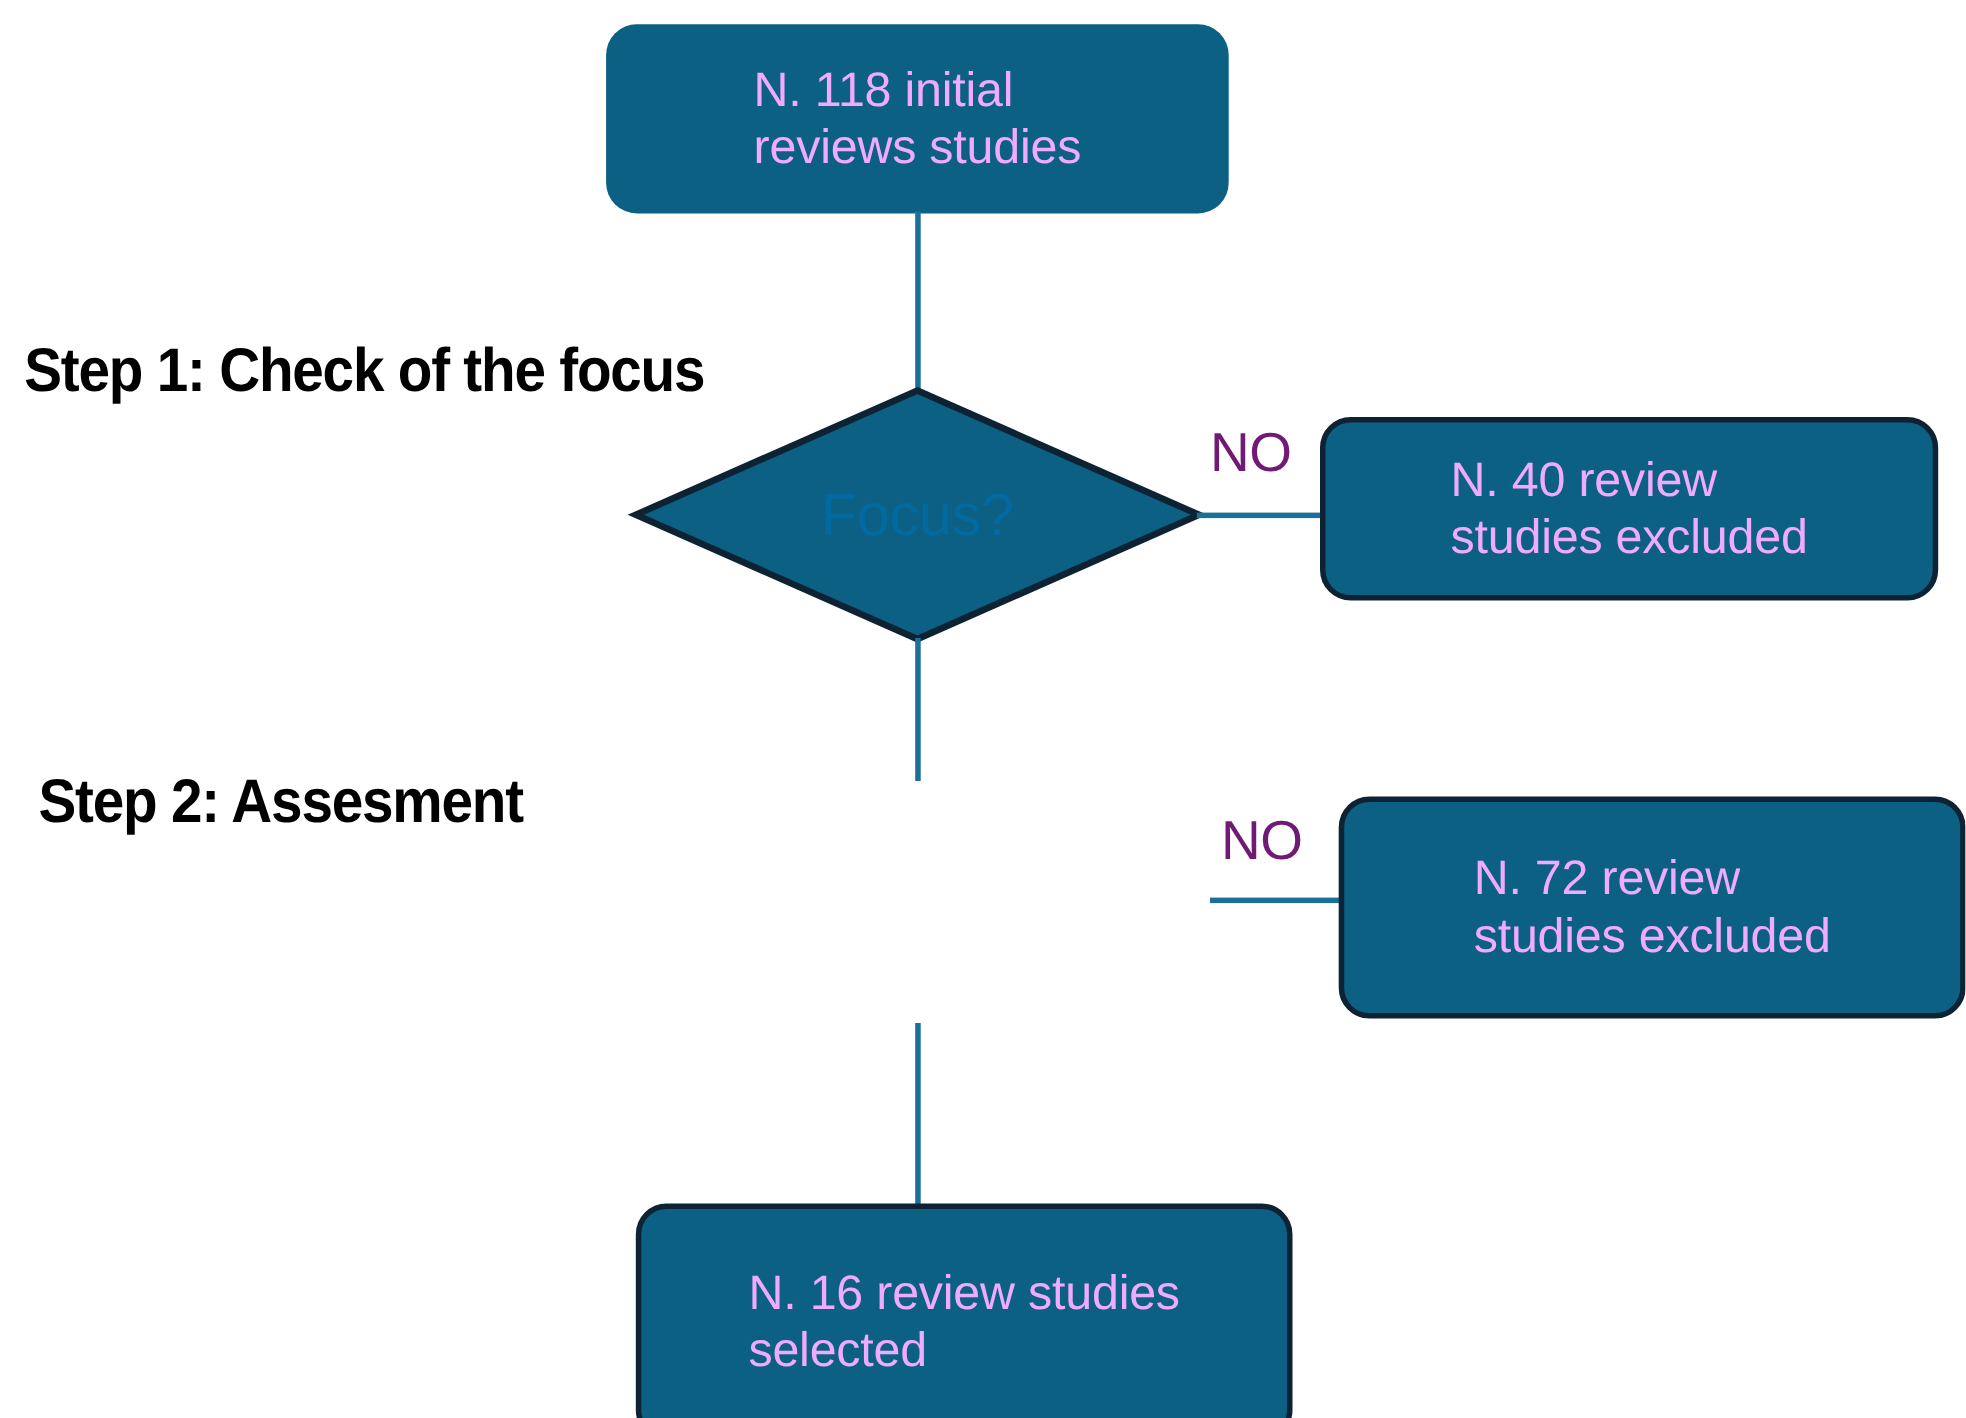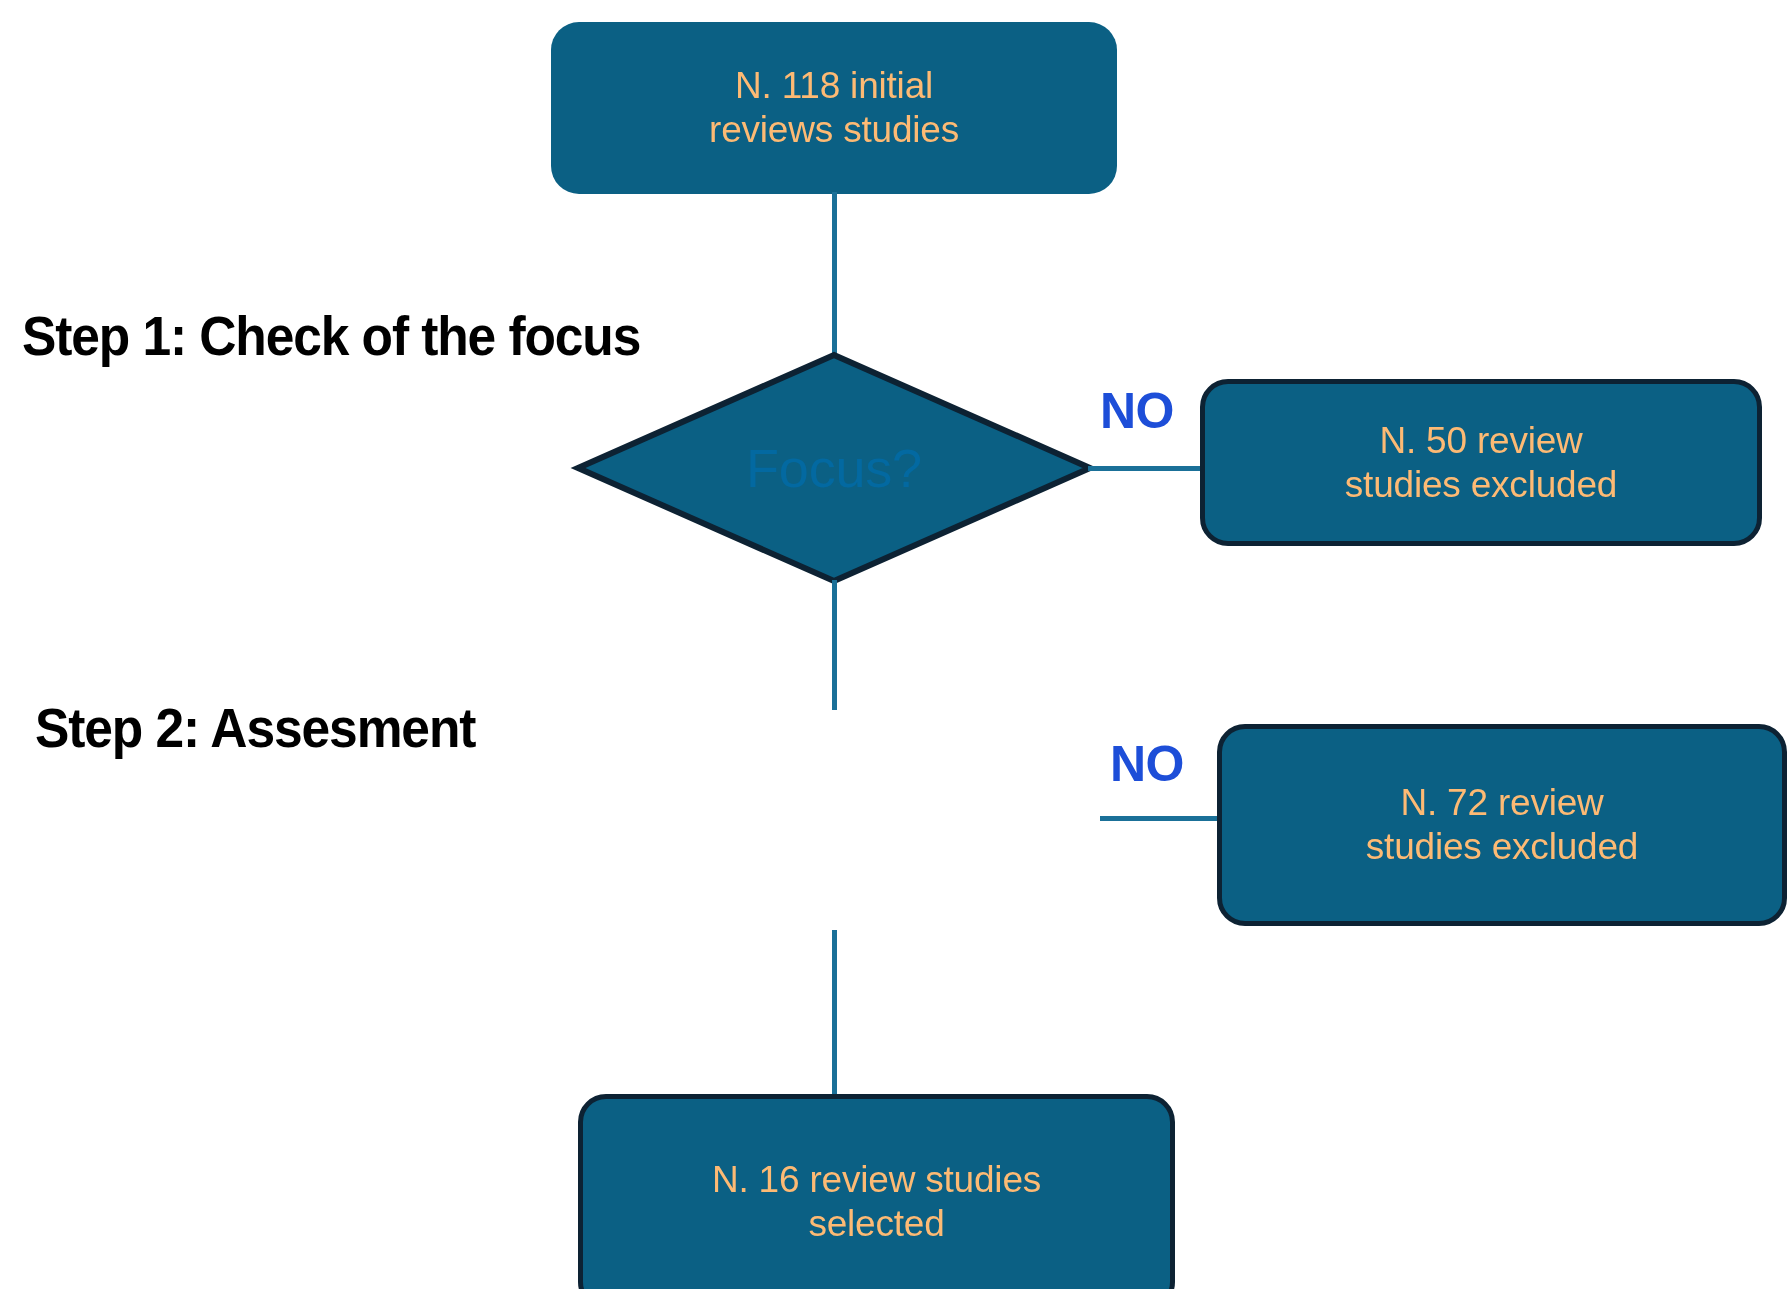--- a/index.html
+++ b/index.html
@@ -19,23 +19,22 @@
   }
 
   
   .box {
     position: absolute;
     background: #0b6084;
     border-radius: 28px;
     display: flex;
     align-items: center;
     justify-content: center;
-    text-align: center;
-    color: #fdba74;
-    font-size: 37px;
+    color: #f0abfc;
+    font-size: 44px;
     line-height: 1.18;
     letter-spacing: -0.2px;
     box-sizing: border-box;
     padding: 6px 18px;
     white-space: pre-line;
   }
   .box.outlined {
     border: 5px solid #0d2233;
   }
 
@@ -72,23 +71,23 @@
   }
   .conn-h {
     position: absolute;
     height: 5px;
     background: #1a7098;
   }
 
   
   .edge-label {
     position: absolute;
-    color: #1d4ed8;
+    color: #701a75;
     font-size: 50px;
-    font-weight: bold;
+    font-weight: normal;
     letter-spacing: -0.5px;
     white-space: nowrap;
   }
 
   
   .step-label {
     position: absolute;
     color: #000000;
     font-size: 56px;
     font-weight: bold;
@@ -114,21 +113,21 @@
     <svg viewBox="0 0 518 232" preserveAspectRatio="none">
       <polygon points="259,3 515,116 259,229 3,116" fill="#0b6084" stroke="#0d2233" stroke-width="6" stroke-linejoin="miter"></polygon>
     </svg>
     <div class="diamond-label">Focus?</div>
   </div>
 
   <div class="conn-h" style="left:1088px; top:466px; width:115px;"></div>
 
   <div class="edge-label" style="left:1100px; top:382px;">NO</div>
 
-  <div class="box outlined" style="left:1200px; top:379px; width:562px; height:167px;">N. 50  review
+  <div class="box outlined" style="left:1200px; top:379px; width:562px; height:167px;">N. 40  review
 studies excluded</div>
 
   <div class="conn-v" style="left:832px; top:580px; height:130px;"></div>
 
   <div class="step-label" style="left:35px; top:695px;">Step 2: Assesment</div>
 
 
   <div class="conn-h" style="left:1100px; top:816px; width:120px;"></div>
 
   <div class="edge-label" style="left:1110px; top:735px;">NO</div>

